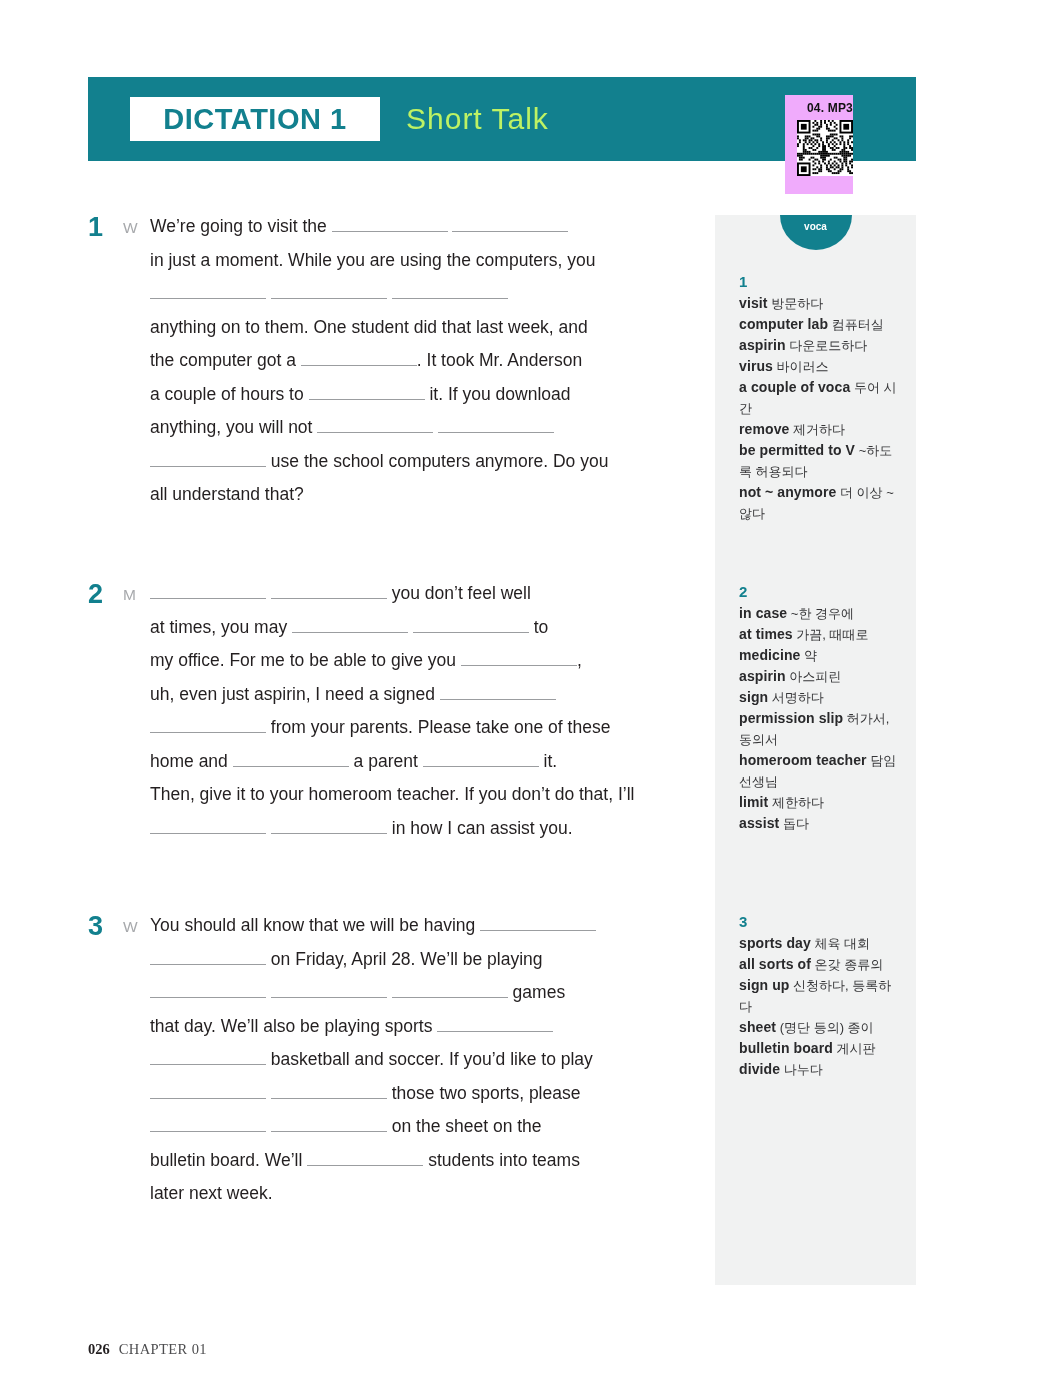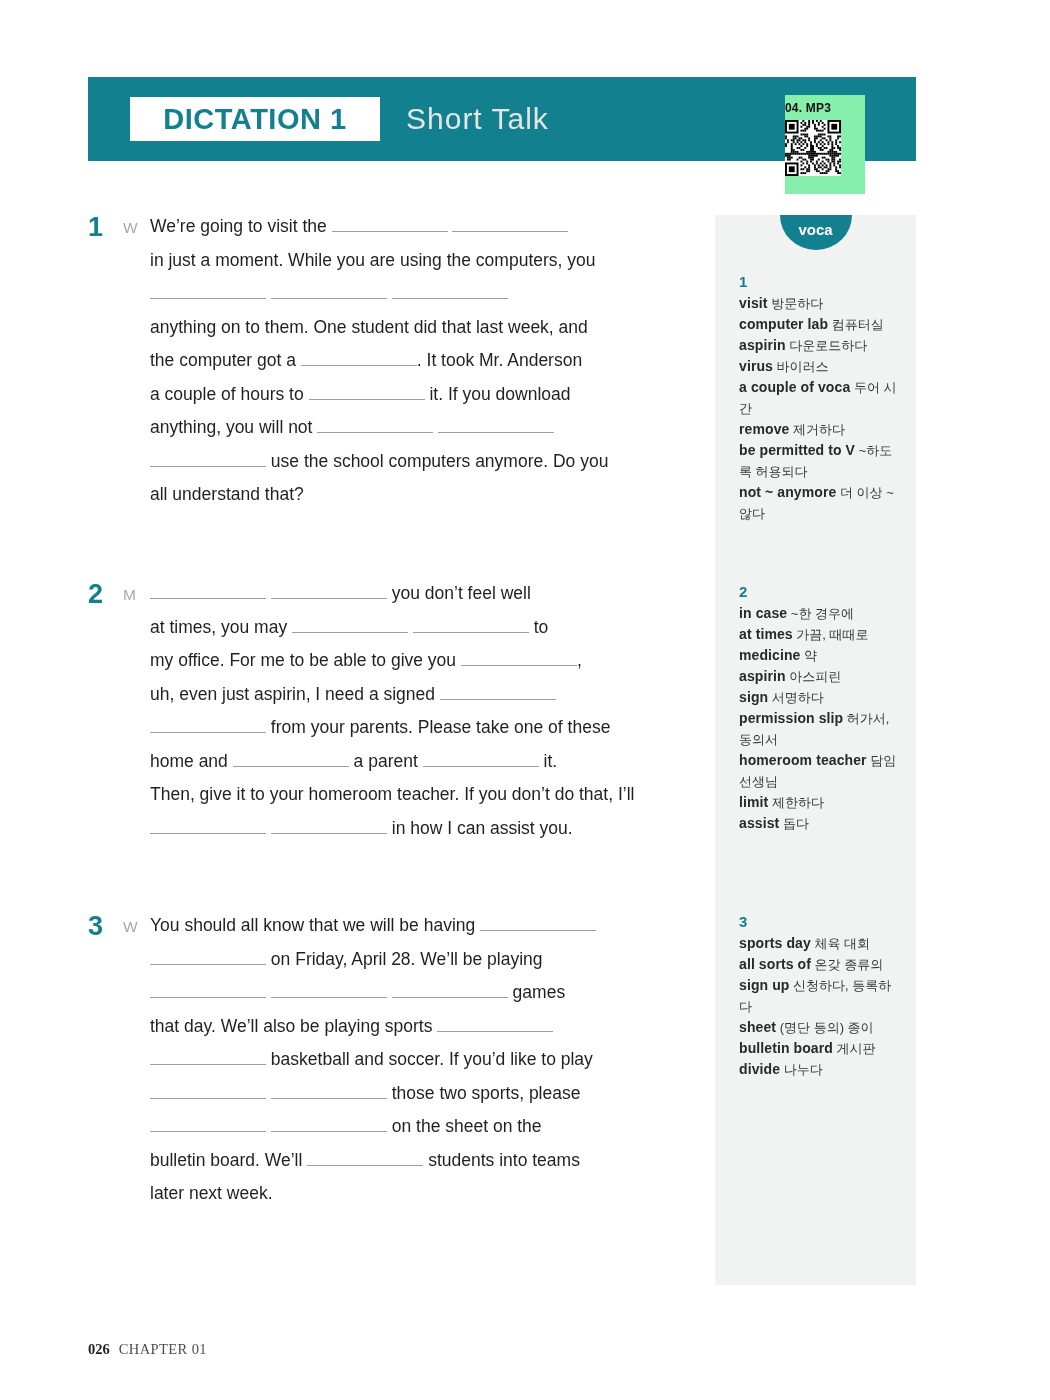--- a/index.html
+++ b/index.html
@@ -18,25 +18,25 @@
   .dict-box {
     position:absolute; left:42px; top:20px; width:250px; height:44px;
     background:#ffffff; display:flex; align-items:center; justify-content:center;
   }
   .dict-box span {
     color:#12808E; font-size:29px; font-weight:bold; letter-spacing:0.5px;
   }
   .banner-title {
     position:absolute; left:318px; top:0; height:84px;
     display:flex; align-items:center;
-    color:#e5e5e5; font-size:30px; font-weight:normal; letter-spacing:1px;
+    color:#bef264; font-size:30px; font-weight:normal; letter-spacing:1px;
   }
   .mp3-box {
-    position:absolute; left:785px; top:95px; width:80px; height:99px;
-    background:#86efac; z-index:3; text-align:left; box-sizing:border-box; padding-top:6px;
+    position:absolute; left:785px; top:95px; width:68px; height:99px;
+    background:#f0abfc; z-index:3; text-align:right; box-sizing:border-box; padding-top:6px;
   }
   .mp3-label { font-size:12px; font-weight:bold; color:#111; letter-spacing:0.2px; }
   .qr { width:56px; height:56px; margin-top:5px; }
 
   
   .exercise { position:absolute; left:88px; width:830px; }
   .ex-num {
     position:absolute; left:0; top:1px; color:#12808E;
     font-size:27px; font-weight:bold; line-height:33px;
   }
@@ -56,21 +56,21 @@
 
   
   .sidebar {
     position:absolute; left:715px; top:215px; width:201px; height:1070px;
     background:#F1F2F2;
   }
   .voca-badge {
     position:absolute; top:0; left:50%; transform:translateX(-50%);
     width:72px; height:35px; background:#12808E;
     border-radius:0 0 50% 50% / 0 0 100% 100%;
-    color:#ffffff; font-size:15px; font-weight:bold;
+    color:#ffffff; font-size:10px; font-weight:bold;
     display:flex; align-items:flex-start; justify-content:center;
     padding-top:6px; box-sizing:border-box;
   }
   .voca-group { position:absolute; left:24px; width:164px; }
   .group-num { color:#12808E; font-size:15px; font-weight:bold; margin-bottom:3px; }
   .entry { font-size:14px; line-height:20px; color:#29292B; }
   .entry .en { font-weight:bold; letter-spacing:0.1px; }
   .entry .ko { font-size:13px; font-weight:normal; color:#353537; }
 
   

